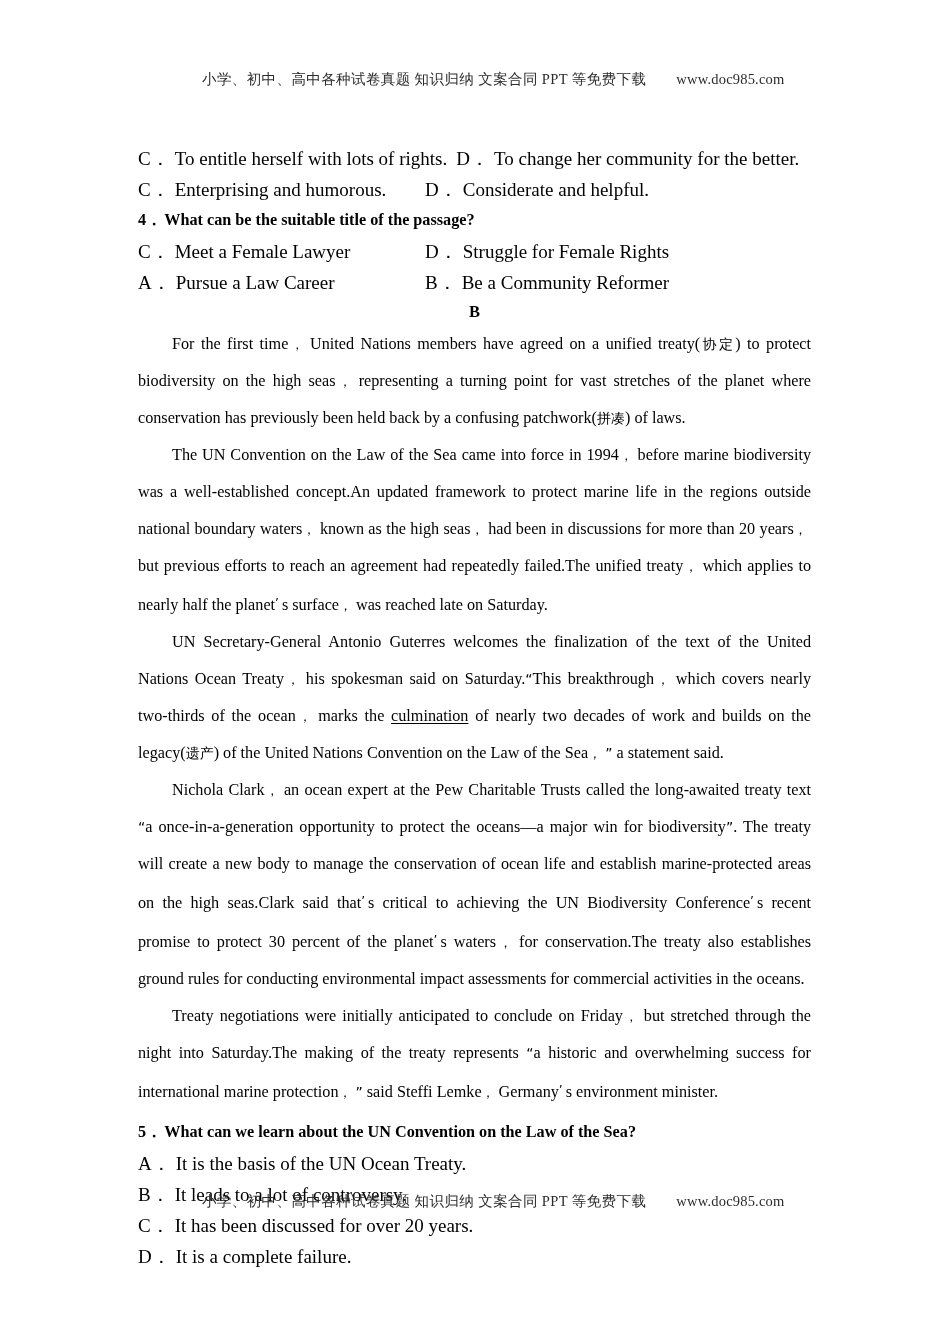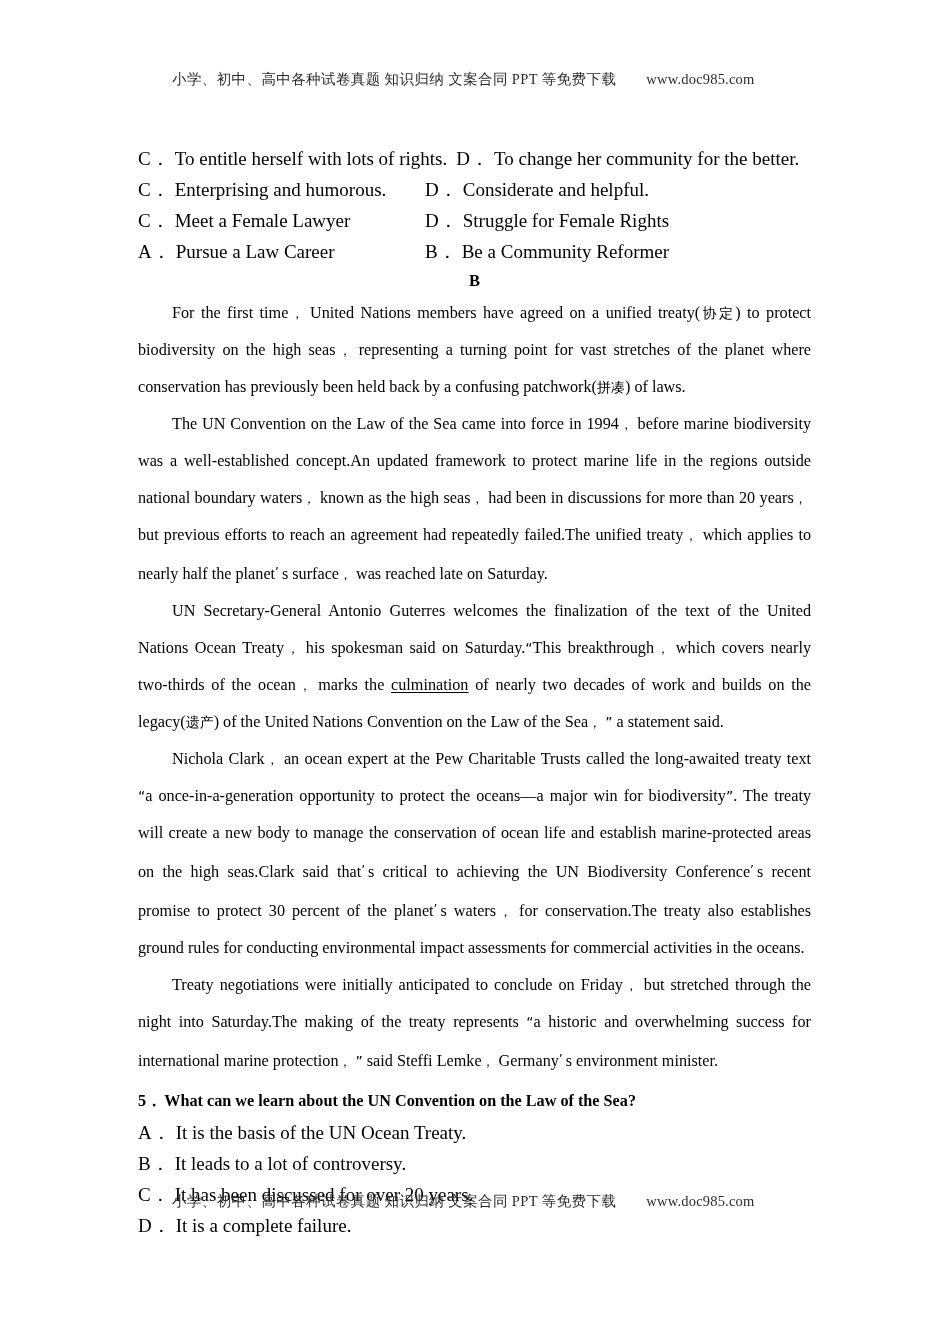--- a/index.html
+++ b/index.html
@@ -31,21 +31,21 @@
   }
 
   
   .running {
     font-family: "Liberation Serif", "DejaVu Serif", serif;
     font-size: 14.5px;
     color: #2b2b2b;
     white-space: nowrap;
     letter-spacing: 0.2px;
   }
-  .running .cn { letter-spacing: 0.4px; }
+  .running .cn { letter-spacing: 0.4px; margin-left: 30px; }
   .running .url { margin-left: 30px; }
   #running-header { position: absolute; left: 172px; top: 70px; }
   #running-footer { position: absolute; left: 172px; top: 1192px; }
 
   
   .para {
     font-size: 16.2px;
     line-height: 37px;
     text-align: justify;
     text-justify: inter-word;
@@ -119,20 +119,23 @@
   <div class="content" style="top:143px;">
 
     <div class="optrow inline-pair">
       <span class="olabel">C．</span><span>To entitle herself with lots of rights.</span><span class="gap"></span><span class="olabel">D．</span><span>To change her community for the better.</span>
     </div>
 
     <div class="optrow">
       <span class="col-a"><span class="olabel">C．</span><span>Enterprising and humorous.</span></span><span class="col-b"><span class="olabel">D．</span><span>Considerate and helpful.</span></span>
     </div>
 
+    <div class="qstem">
+      <span class="qnum">4．</span><span>What can be the suitable title of the passage?</span>
+    </div>
     <div class="optrow">
       <span class="col-a"><span class="olabel">C．</span><span>Meet a Female Lawyer</span></span><span class="col-b"><span class="olabel">D．</span><span>Struggle for Female Rights</span></span>
     </div>
     <div class="optrow">
       <span class="col-a"><span class="olabel">A．</span><span>Pursue a Law Career</span></span><span class="col-b"><span class="olabel">B．</span><span>Be a Community Reformer</span></span>
     </div>
 
     <div class="section-letter">B</div>
 
     <p class="para"><span>For the first time</span><span class="cnpunc">，</span><span>United Nations members have agreed on a unified treaty(</span><span class="cnann">协定</span><span>) to protect biodiversity on the high seas</span><span class="cnpunc">，</span><span>representing a turning point for vast stretches of the planet where conservation has previously been held back by a confusing patchwork(</span><span class="cnann">拼凑</span><span>) of laws.</span></p>

